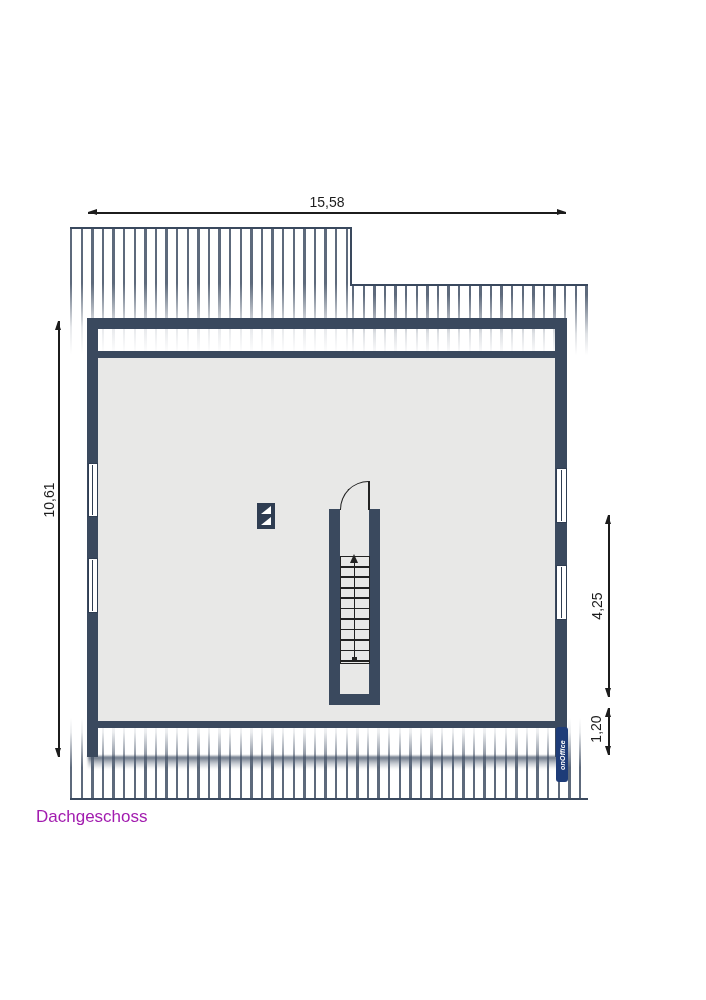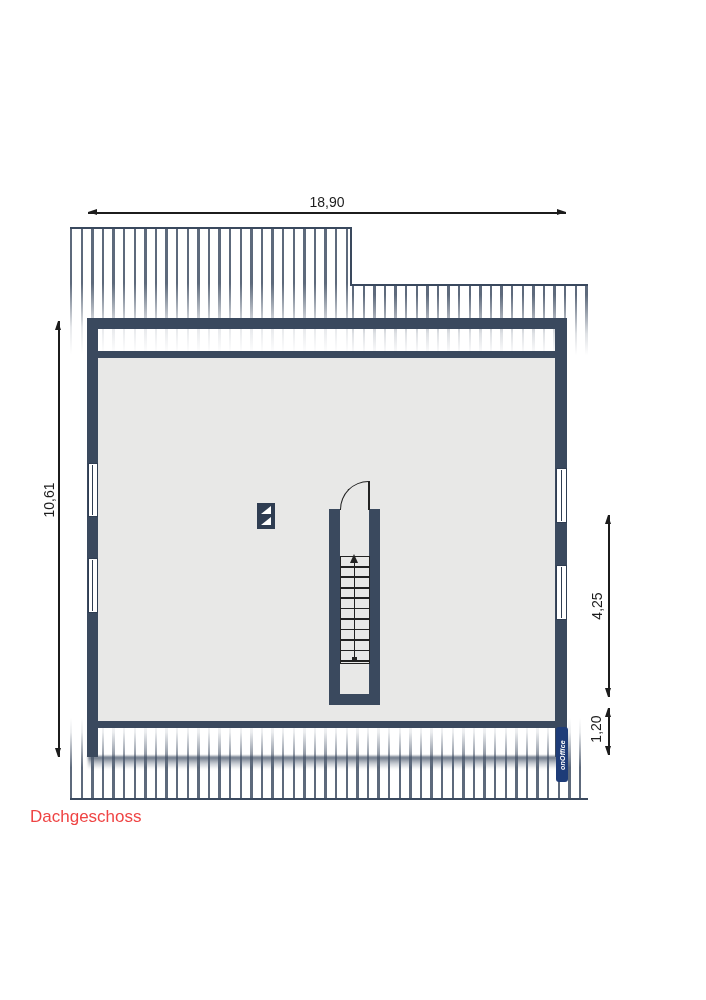--- a/index.html
+++ b/index.html
@@ -68,21 +68,21 @@
   .dim-r2-line{left:608.4px;top:708px;width:1.6px;height:47px;}
   .ah{width:0;height:0;}
   .ah-left{border-top:3.8px solid transparent;border-bottom:3.8px solid transparent;border-right:9px solid #1c1c1c;}
   .ah-right{border-top:3.8px solid transparent;border-bottom:3.8px solid transparent;border-left:9px solid #1c1c1c;}
   .ah-up{border-left:3.8px solid transparent;border-right:3.8px solid transparent;border-bottom:9px solid #1c1c1c;}
   .ah-down{border-left:3.8px solid transparent;border-right:3.8px solid transparent;border-top:9px solid #1c1c1c;}
   .dim-label{font-size:14px;white-space:nowrap;transform:translate(-50%,-50%);}
   .dim-label.rot{transform:translate(-50%,-50%) rotate(-90deg);}
 
   
-  .floor-label{left:30px;top:807px;font-size:17px;color:#ef4444;}
+  .floor-label{left:36px;top:807px;font-size:17px;color:#a21caf;}
   .watermark{left:556px;top:727px;width:12px;height:55px;background:#1e3c78;border-radius:3px;}
   .watermark span{position:absolute;left:50%;top:50%;transform:translate(-50%,-50%) rotate(-90deg);
     color:#fff;font-size:7px;font-style:italic;font-weight:bold;white-space:nowrap;letter-spacing:.2px;}
 </style>
 </head>
 <body>
 
 <div id="canvas">
 
   <div class="abs hatch hatch-top-left">
@@ -128,21 +128,21 @@
   <div class="abs door-leaf"></div>
   <div class="abs door-arc"></div>
   <div class="abs treads"></div>
   <div class="abs run-line"></div>
   <div class="abs ah run-arrow"></div>
   <div class="abs run-dot"></div>
 
   <div class="abs dline dim-top-line"></div>
   <div class="abs ah ah-left" style="left:88px;top:209.2px;"></div>
   <div class="abs ah ah-right" style="left:557px;top:209.2px;"></div>
-  <div class="abs dim-label" style="left:327px;top:202px;">18,90</div>
+  <div class="abs dim-label" style="left:327px;top:202px;">15,58</div>
 
   <div class="abs dline dim-left-line"></div>
   <div class="abs ah ah-up" style="left:55.4px;top:321px;"></div>
   <div class="abs ah ah-down" style="left:55.4px;top:748px;"></div>
   <div class="abs dim-label rot" style="left:49px;top:500px;">10,61</div>
 
   <div class="abs dline dim-r1-line"></div>
   <div class="abs ah ah-up" style="left:605.4px;top:515px;"></div>
   <div class="abs ah ah-down" style="left:605.4px;top:688px;"></div>
   <div class="abs dim-label rot" style="left:597px;top:606px;">4,25</div>

